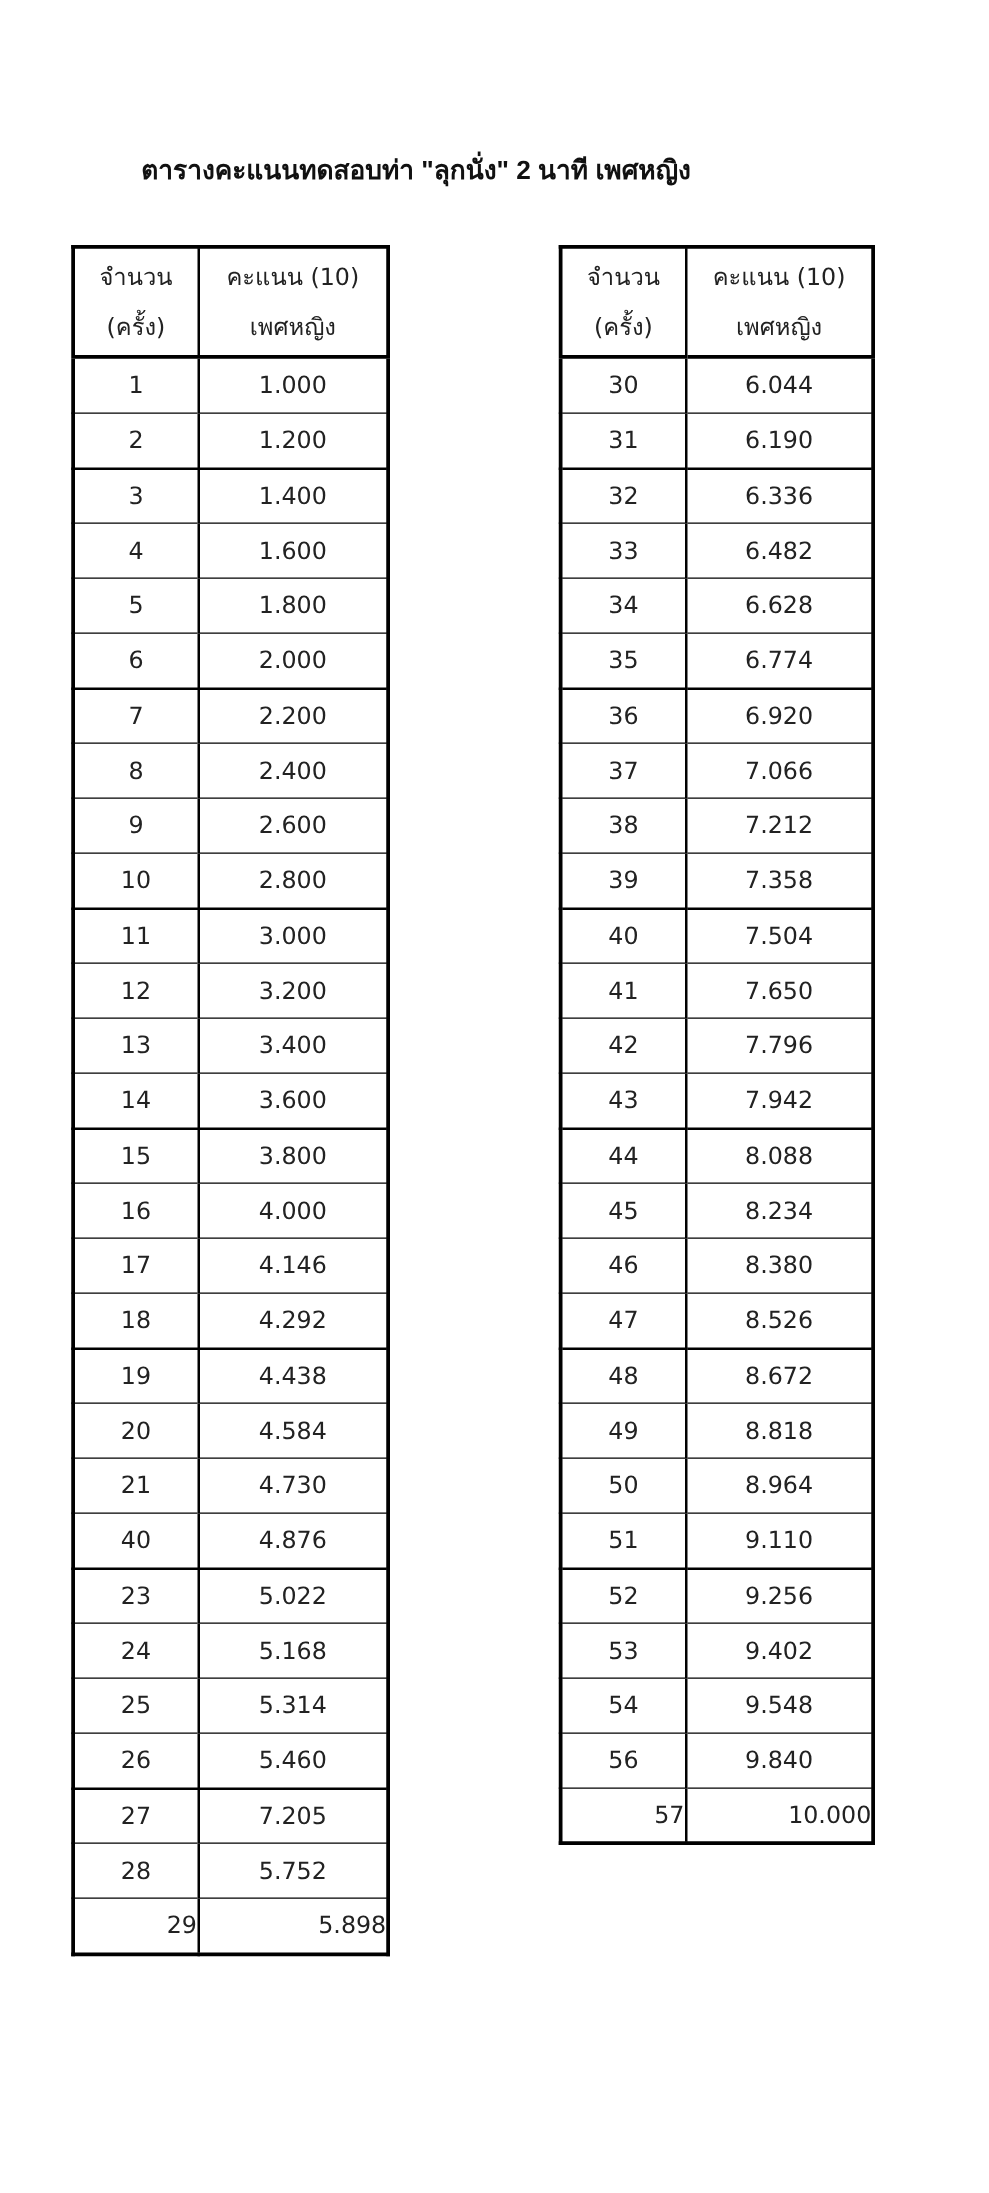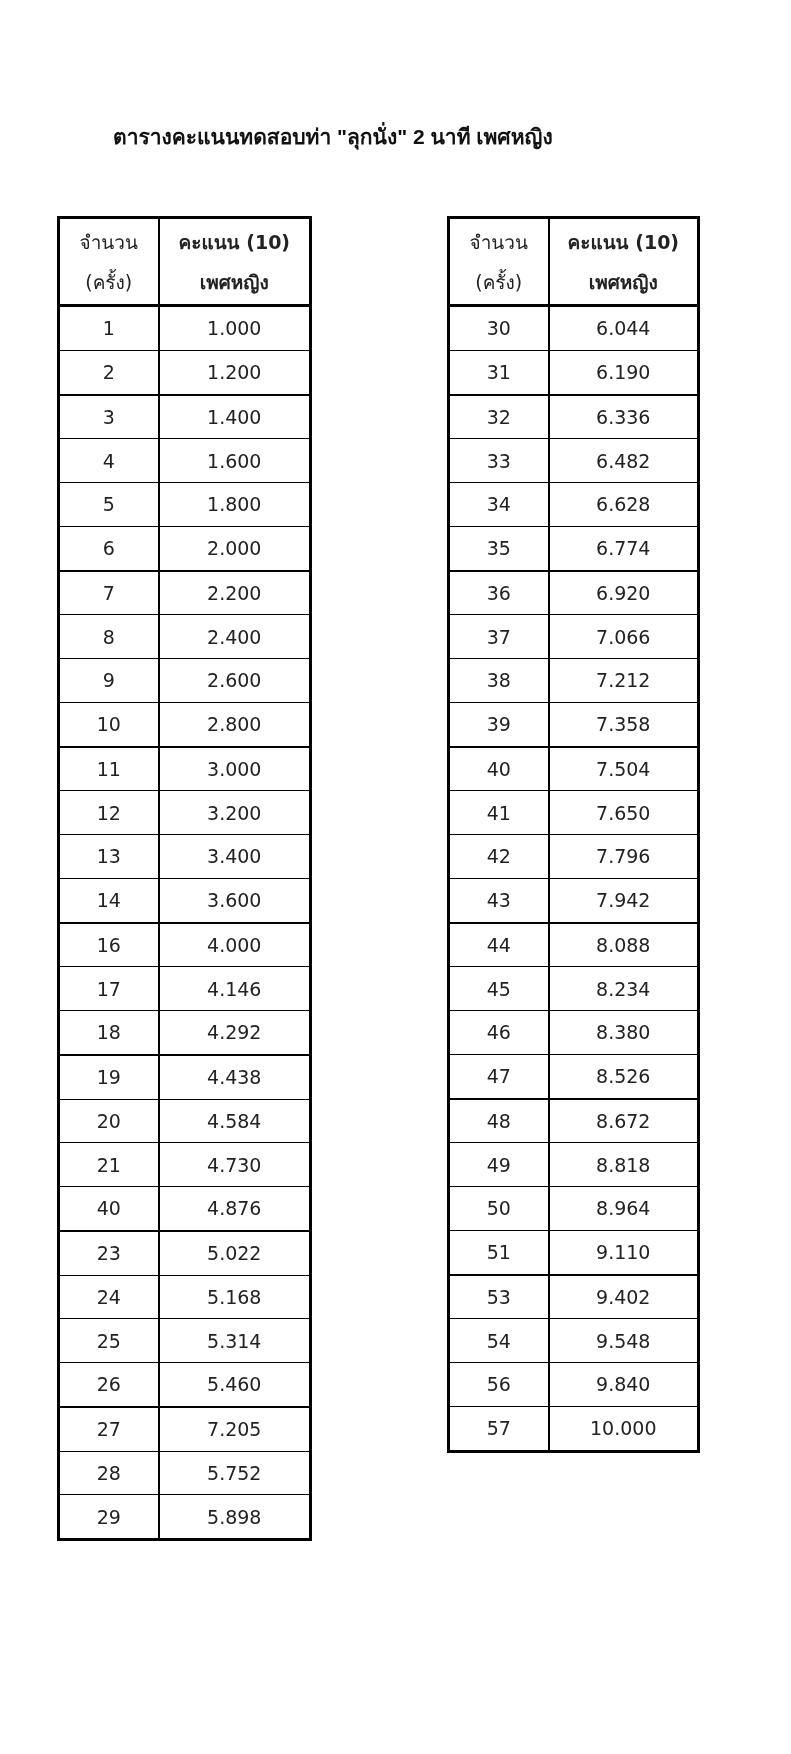--- a/index.html
+++ b/index.html
@@ -7,49 +7,49 @@
       width: 791px; height: 1754px; position: relative; overflow: hidden;
       font-family: "DejaVu Sans", "Liberation Sans", sans-serif; color: #1a1a1a;
     }
     .title {
       position: absolute; left: 113px; top: 122px;
       font-family: "Liberation Sans", "DejaVu Sans", sans-serif;
       font-size: 21px; font-weight: bold; color: #111; white-space: nowrap;
       line-height: 30px;
     }
     .score-table {
-      position: absolute; top: 216px;
+      position: absolute; top: 196px;
       border-collapse: collapse;
       border: 3px solid #000;
       table-layout: fixed;
     }
     .score-table.left { left: 57px; width: 255px; }
     .score-table.right { left: 447px; width: 253px; }
     .score-table col.c1 { width: 100px; }
     .score-table th, .score-table td {
       text-align: center; padding: 0;
       font-family: "DejaVu Sans", sans-serif;
       font-weight: normal; color: #222;
     }
     .score-table th {
       height: 85px; font-size: 19px; line-height: 40px;
       border-bottom: 3px solid #000;
       border-right: 2px solid #000;
       vertical-align: middle;
     }
-    .score-table th:last-child { border-right: none; font-weight: bold; }
+    .score-table th:last-child { border-right: none; }
     .score-table td {
       height: 42.76px; font-size: 19px;
       border-bottom: 1px solid #000;
       border-right: 2px solid #000;
       vertical-align: middle;
     }
     .score-table td:last-child { border-right: none; margin-left: 44px; }
     .score-table tr.group-end td { border-bottom: 2px solid #000; }
-    .score-table tr:last-child td { border-bottom: none; }
+    .score-table tr:last-child td { border-bottom: none; text-align: right; }
     .hdr-line { display: block; }
   </style>
 </head>
 <body>
 
 <div class="title">ตารางคะแนนทดสอบท่า "ลุกนั่ง" 2 นาที เพศหญิง</div>
 
 <table class="score-table left">
   <colgroup>
       <col class="c1">
@@ -118,20 +118,24 @@
       </tr>
       <tr>
         <td>13</td>
         <td>3.400</td>
       </tr>
       <tr class="group-end">
         <td>14</td>
         <td>3.600</td>
       </tr>
       <tr>
+        <td>15</td>
+        <td>3.800</td>
+      </tr>
+      <tr>
         <td>16</td>
         <td>4.000</td>
       </tr>
       <tr>
         <td>17</td>
         <td>4.146</td>
       </tr>
       <tr class="group-end">
         <td>18</td>
         <td>4.292</td>
@@ -283,20 +287,24 @@
       </tr>
       <tr>
         <td>50</td>
         <td>8.964</td>
       </tr>
       <tr class="group-end">
         <td>51</td>
         <td>9.110</td>
       </tr>
       <tr>
+        <td>52</td>
+        <td>9.256</td>
+      </tr>
+      <tr>
         <td>53</td>
         <td>9.402</td>
       </tr>
       <tr>
         <td>54</td>
         <td>9.548</td>
       </tr>
       <tr>
         <td>56</td>
         <td>9.840</td>

